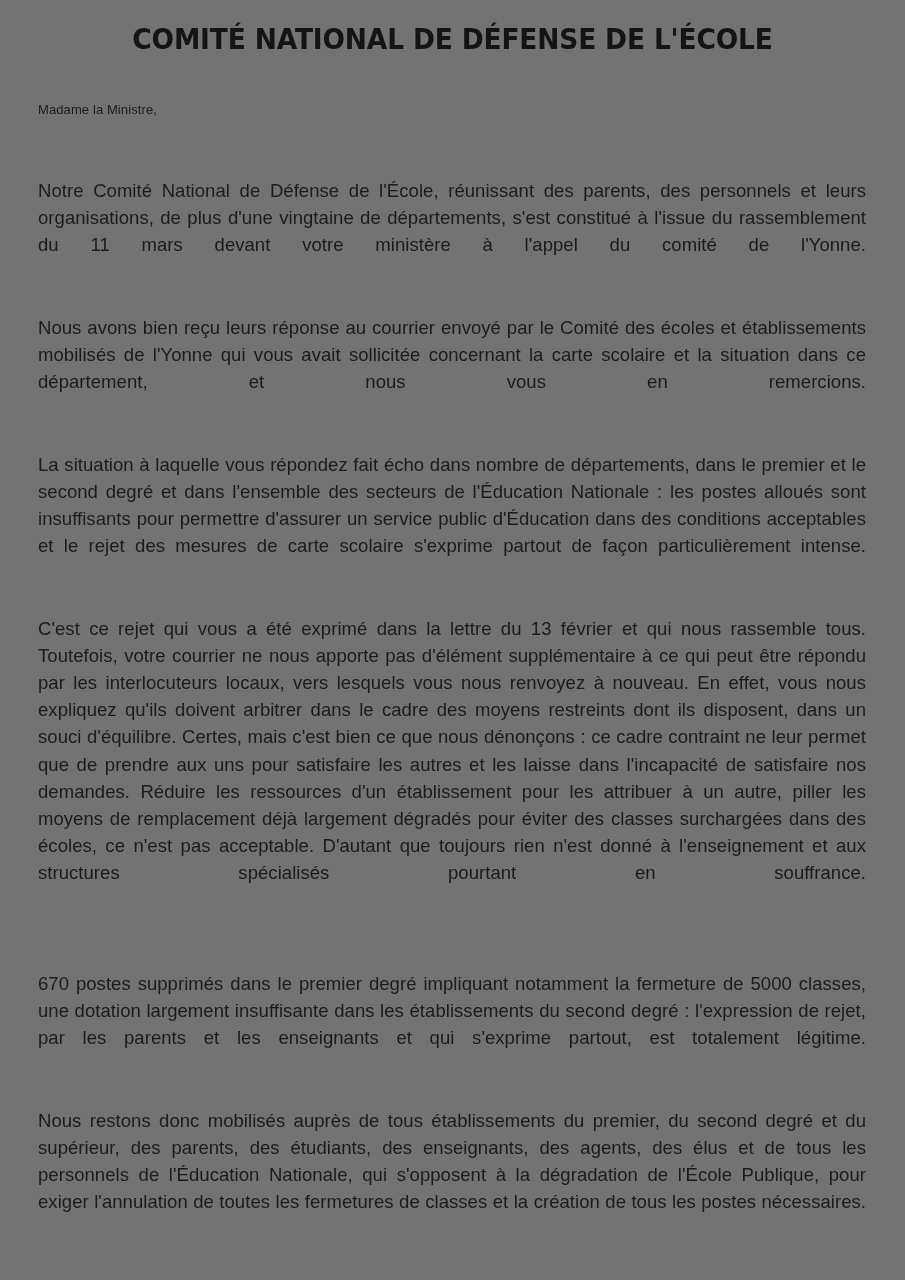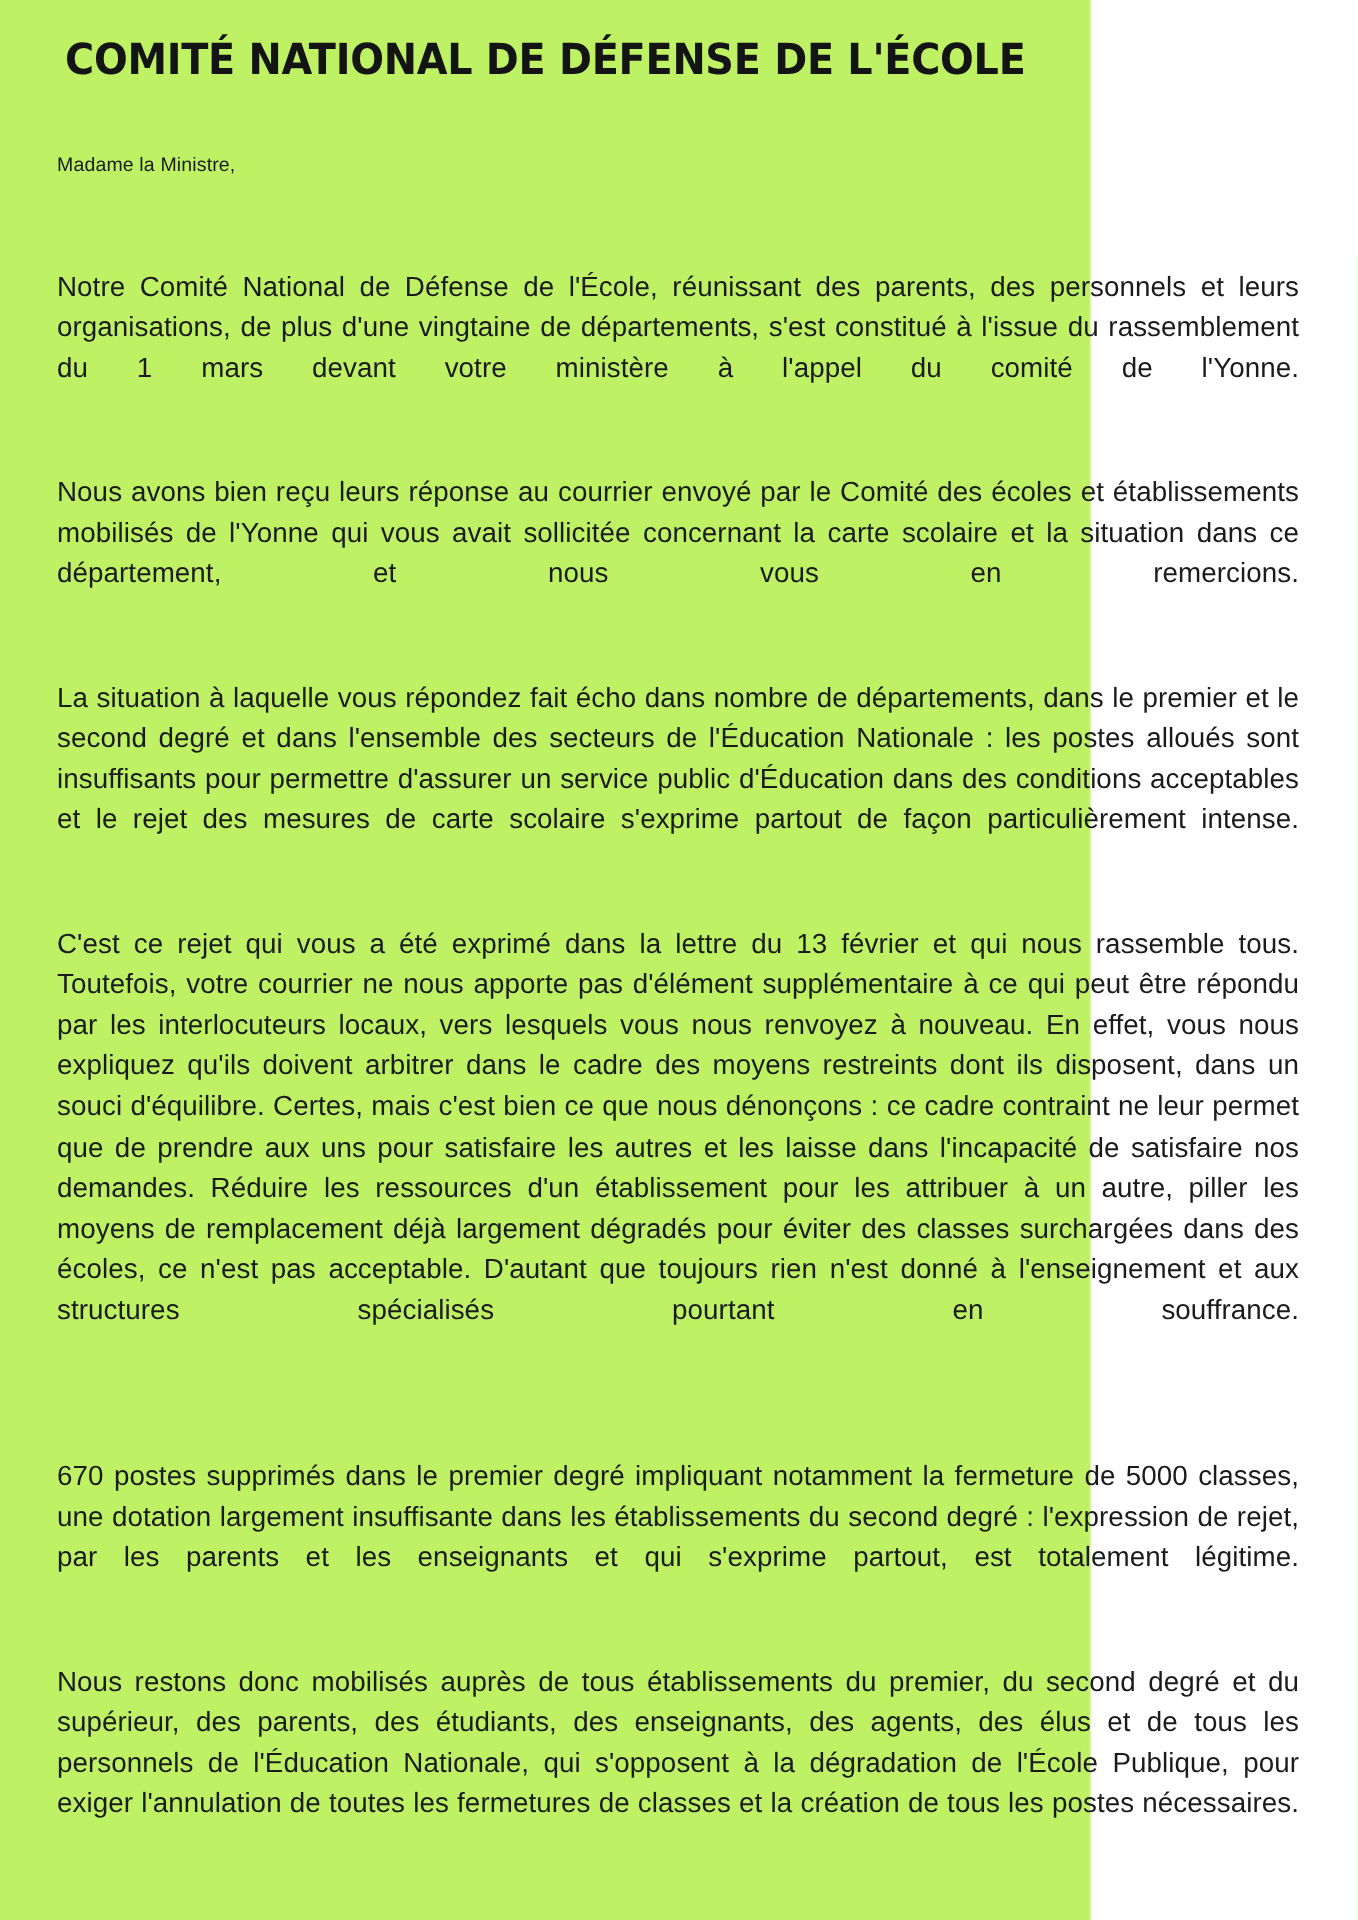--- a/index.html
+++ b/index.html
@@ -11,23 +11,23 @@
   body {
     width: 905px;
     height: 1280px;
     font-family: "Liberation Sans", "DejaVu Sans", sans-serif;
     color: #1b1b1b;
     overflow: hidden;
   }
 
   .page {
     position: relative;
-    width: 727px;
+    width: 905px;
     height: 1280px;
-    background: #bef264;
+    background: #737373;
     box-sizing: border-box;
     padding: 0;
   }
 
   .doc-title {
     text-align: center;
     font-family: "DejaVu Sans", "Liberation Sans", sans-serif;
     font-weight: 700;
     font-size: 28.5px;
     letter-spacing: -0.2px;
@@ -80,21 +80,21 @@
 <div class="page">
 
   <h1 class="doc-title">COMITÉ NATIONAL DE DÉFENSE DE L'ÉCOLE</h1>
 
   <div class="body-block">
 
     <p class="salutation">Madame la Ministre,</p>
 
     <div class="gap-xl"></div>
 
-    <p class="para">Notre Comité National de Défense de l'École, réunissant des parents, des personnels et leurs organisations, de plus d'une vingtaine de départements, s'est constitué à l'issue du rassemblement du 1 mars devant votre ministère à l'appel du comité de l'Yonne.</p>
+    <p class="para">Notre Comité National de Défense de l'École, réunissant des parents, des personnels et leurs organisations, de plus d'une vingtaine de départements, s'est constitué à l'issue du rassemblement du 11 mars devant votre ministère à l'appel du comité de l'Yonne.</p>
 
     <div class="gap-md"></div>
 
     <p class="para">Nous avons bien reçu leurs réponse au courrier envoyé par le Comité des écoles et établissements mobilisés de l'Yonne qui vous avait sollicitée concernant la carte scolaire et la situation dans ce département, et nous vous en remercions.</p>
 
     <div class="gap-md"></div>
 
     <p class="para">La situation à laquelle vous répondez fait écho dans nombre de départements, dans le premier et le second degré et dans l'ensemble des secteurs de l'Éducation Nationale : les postes alloués sont insuffisants pour permettre d'assurer un service public d'Éducation dans des conditions acceptables et le rejet des mesures de carte scolaire s'exprime partout de façon particulièrement intense.</p>
 
     <div class="gap-md"></div>

